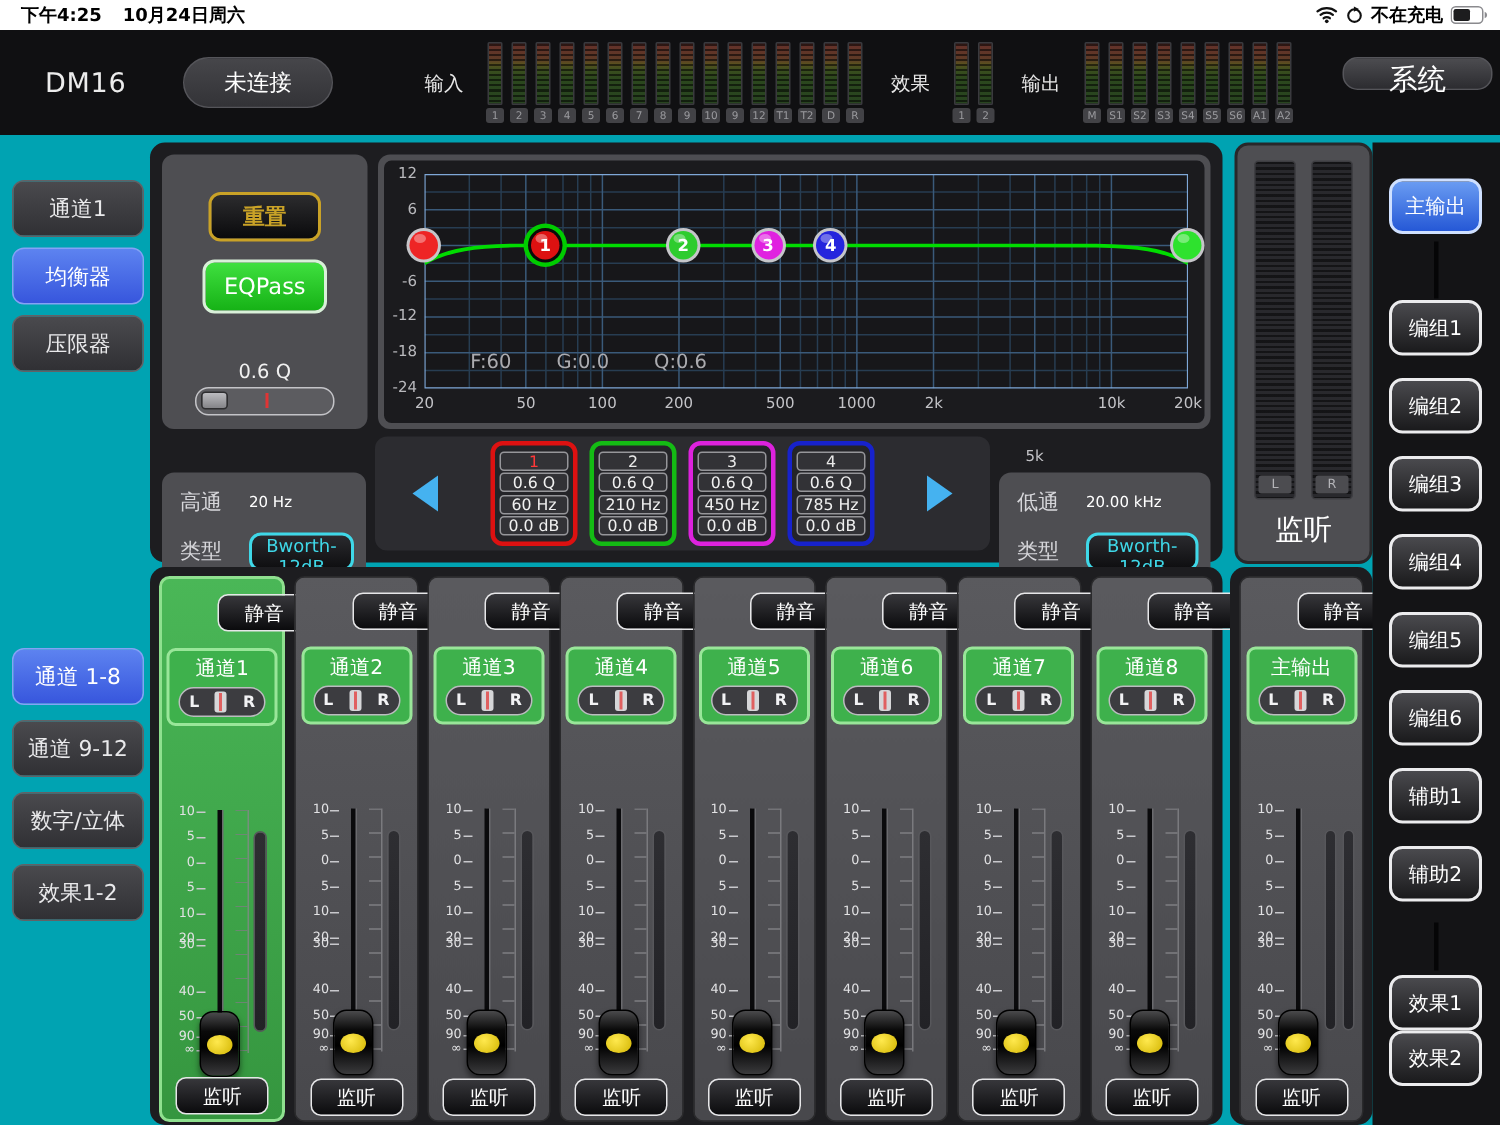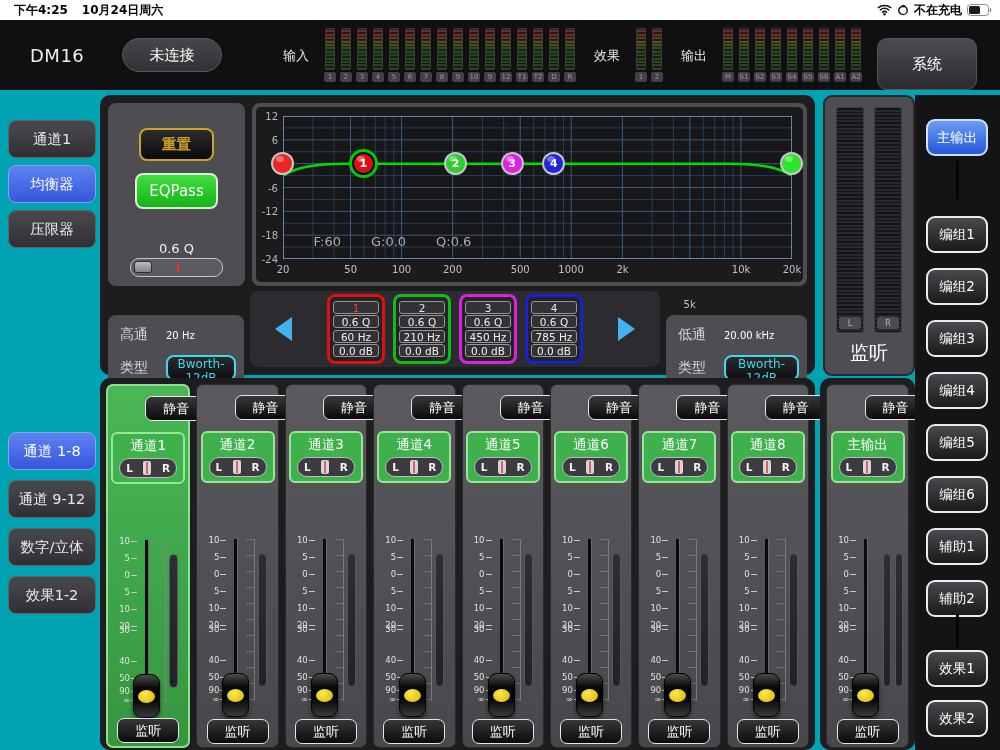--- a/index.html
+++ b/index.html
@@ -13,22 +13,22 @@
   .sb-date{margin-left:14px;}
   .sb-right{margin-left:auto;margin-right:8px;display:flex;align-items:center;gap:5px;}
   .sb-right svg{display:block;}
   .sb-batt-text{font-size:12px;font-weight:bold;}
 
   
   .navbar{position:absolute;left:0;top:20px;width:1000px;height:70px;background:#101012;}
   .nav-app{position:absolute;left:30px;top:25px;color:#ececec;font-size:18px;letter-spacing:.5px;}
   .nav-conn{position:absolute;left:122px;top:18px;width:100px;height:34px;border-radius:17px;
     background:linear-gradient(#46464a,#333337);border:1px solid #55555a;color:#fff;font-size:15px;}
-  .nav-sys{position:absolute;right:23px;top:18px;width:100px;height:52px;border-radius:10px;
-    background:linear-gradient(#4c4c50,#2c2c30);border:1px solid #55555a;color:#fff;font-size:15px;}
+  .nav-sys{position:absolute;right:5px;top:18px;width:100px;height:22px;border-radius:10px;
+    background:linear-gradient(#4c4c50,#2c2c30);border:1px solid #55555a;color:#fff;font-size:19px;}
   .nav-secs{position:absolute;left:283px;top:0;height:70px;display:flex;gap:19px;}
   .nav-sec{display:flex;gap:16px;}
   .nav-sec-label{color:#e8e8e8;font-size:13px;margin-top:27px;white-space:nowrap;}
   .nav-meters{display:flex;gap:6px;margin-top:8px;}
   .nav-meter{width:10px;display:flex;flex-direction:column;align-items:center;}
   .nav-meter .bar{width:10px;height:42px;border:1px solid #3a3a3e;border-radius:1px;
     background:
       repeating-linear-gradient(180deg,rgba(0,0,0,.55) 0 1.4px,rgba(0,0,0,0) 1.4px 3.4px),
       linear-gradient(180deg,#63302a 0%,#5e3a26 26%,#59501f 34%,#3b4e1e 44%,#2b471d 60%,#284420 100%);}
   .nav-meter .mlbl{margin-top:2px;width:12px;height:10px;border-radius:2px;background:#424246;
@@ -146,22 +146,22 @@
     color:#b4b4b8;font-size:8.5px;line-height:12px;text-align:center;}
   .mon-label{position:absolute;left:0;bottom:8px;width:100%;text-align:center;color:#fff;font-size:19px;}
   .right-col{position:absolute;left:915px;top:5px;width:85px;height:655px;background:#141416;}
   .rbtn{width:62px;height:37px;border-radius:9px;background:linear-gradient(#4a4a4e,#1a1a1c);
     border:2px solid #ececee;color:#fff;font-size:13.5px;padding:0;}
   .rbtn.active{background:linear-gradient(#6a9cf2,#2558d6);border:2px solid #cfe0ff;}
   .rbtn.main{position:absolute;left:11px;top:24px;}
   .connector{position:absolute;left:41px;width:3px;background:#050506;}
   .connector.c1{top:66px;height:38px;}
   .connector.c2{top:520px;height:32px;}
-  .rgroup{position:absolute;left:11px;top:105px;display:flex;flex-direction:column;gap:15px;margin-top:16px;}
-  .rfx{position:absolute;left:11px;top:555px;display:flex;flex-direction:column;gap:13px;}
+  .rgroup{position:absolute;left:11px;top:105px;display:flex;flex-direction:column;gap:15px;}
+  .rfx{position:absolute;left:11px;top:555px;display:flex;flex-direction:column;}
 
   .main-area{position:absolute;left:0;top:90px;width:1000px;height:660px;}
   button{cursor:pointer;}
 </style>
 </head>
 <body>
 
 <div class="screen">
 
   <div class="statusbar">

